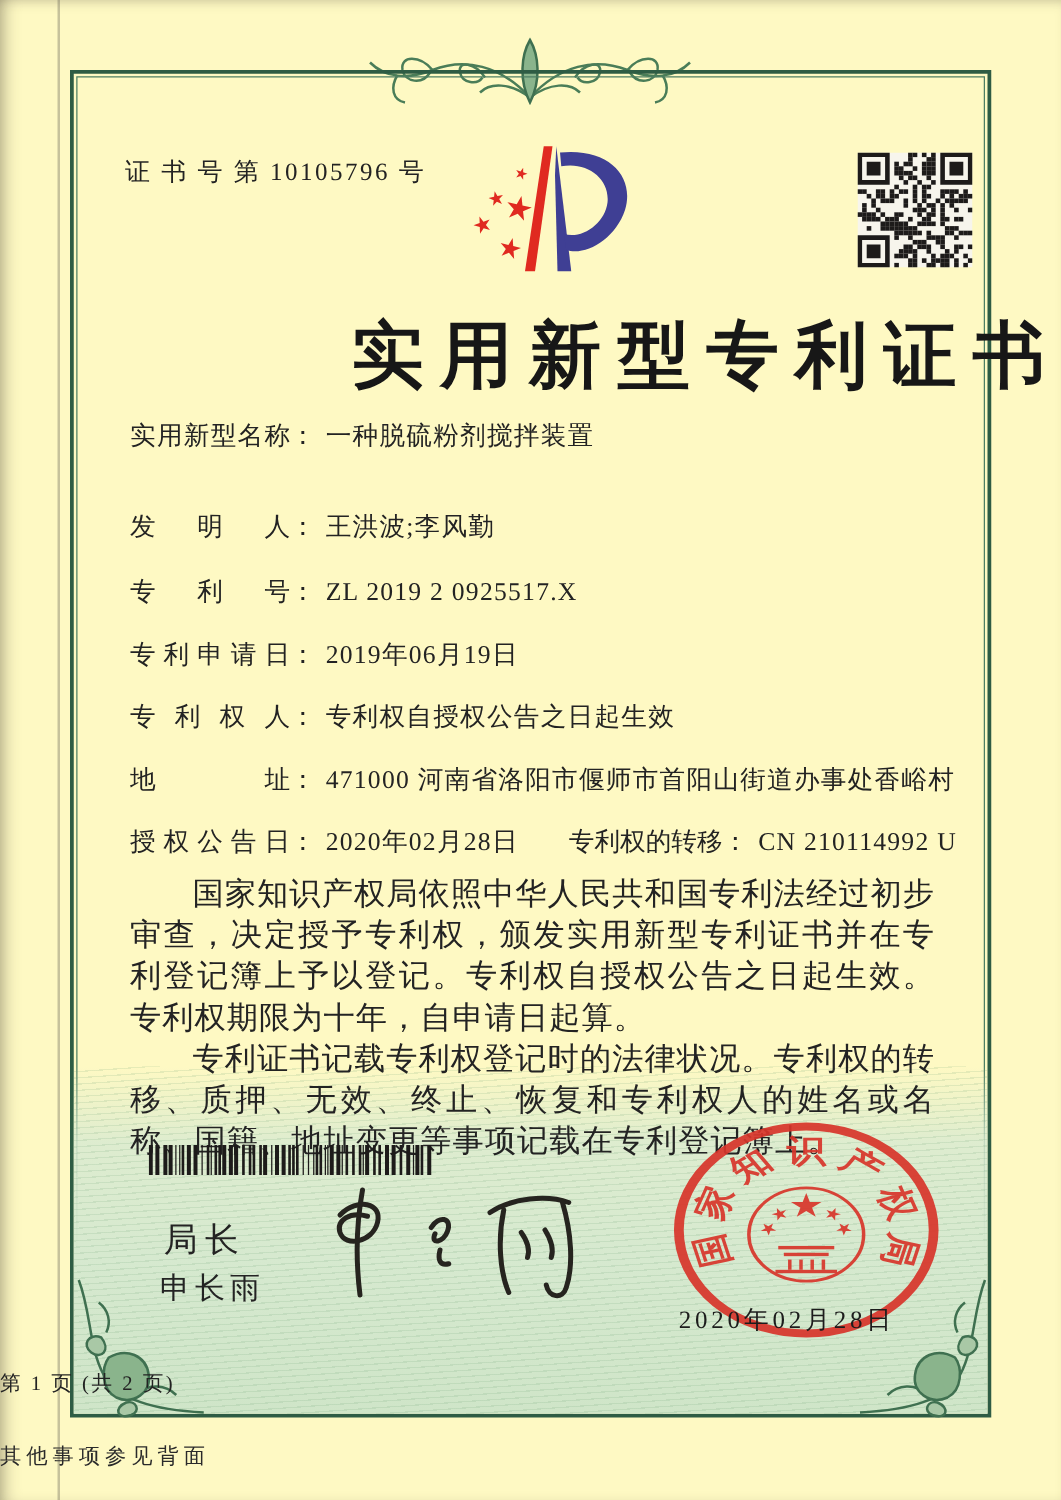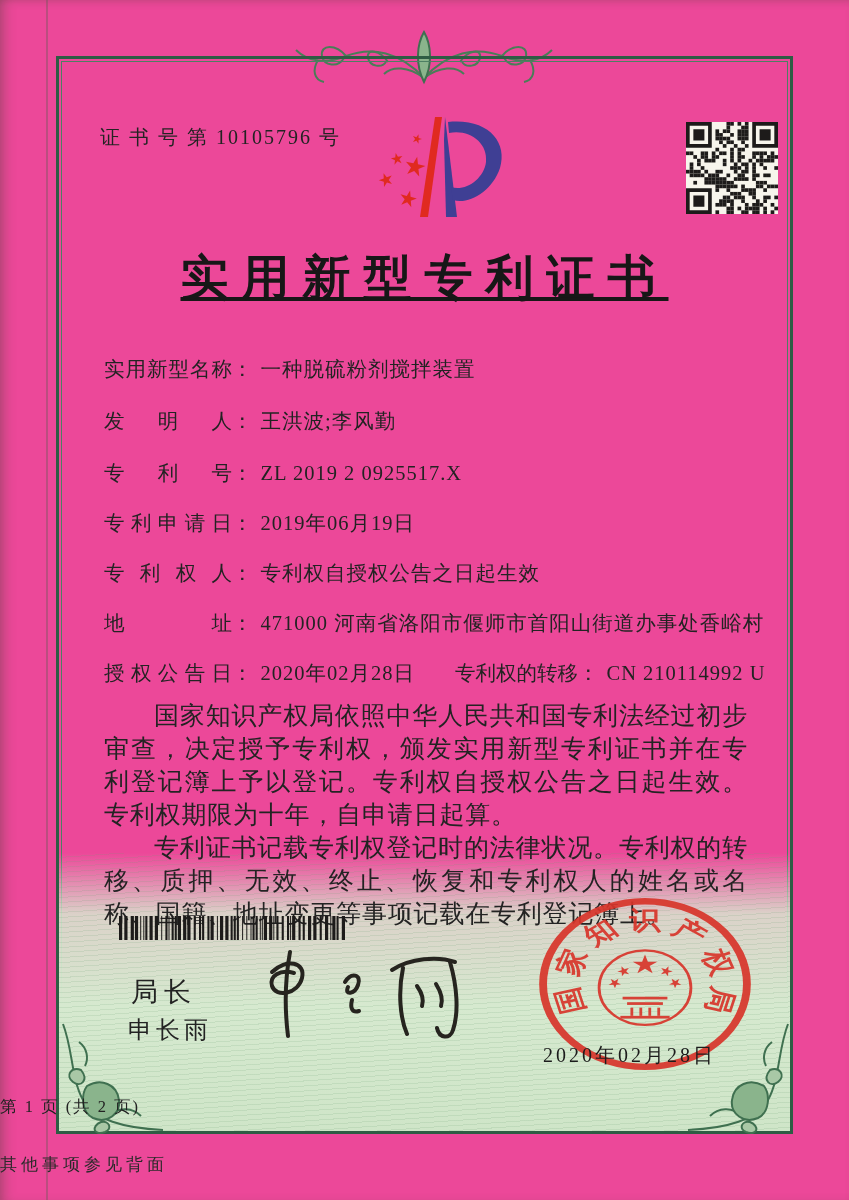--- a/index.html
+++ b/index.html
@@ -1,35 +1,35 @@
 <!DOCTYPE html>
 <html><head>
 <meta charset="utf-8">
 <style>
   html,body{margin:0;padding:0;background:#cfcabb;}
   .page{position:relative;width:849px;height:1200px;margin:0 auto;overflow:hidden;
-        background:#ec4899;
+        background:#fef9c3;
         box-shadow:inset 10px 0 14px -8px rgba(70,65,50,.45), inset 0 6px 10px -6px rgba(70,65,50,.25);
         font-family:"Liberation Serif","DejaVu Serif",serif;color:#232323;}
   .page::before{content:"";position:absolute;left:46px;top:0;width:2px;height:100%;
         background:rgba(95,92,80,.35);}
   
   .frame{position:absolute;left:56px;top:56px;width:731px;height:1072px;
          border:3px solid #2e5c44;}
   .frame-inner{position:absolute;inset:2px;border:1px solid #4d7f63;pointer-events:none;}
   .green-band{position:absolute;left:0;right:0;bottom:0;height:278px;
       background:linear-gradient(180deg, rgba(215,234,209,0) 0%, rgba(216,234,209,.85) 22%, #d6e9cf 55%, #cfe5c8 100%);}
   .green-band::after{content:"";position:absolute;inset:0;
       background:repeating-linear-gradient(176deg, rgba(255,255,255,0) 0 4px, rgba(106,160,115,.16) 4px 5px);}
   
   .cert-no{position:absolute;left:100px;top:124px;font-size:20px;letter-spacing:2px;}
   .logo{position:absolute;left:358px;top:110px;}
   .qr{position:absolute;left:686px;top:122px;width:92px;height:92px;}
-  .title{position:absolute;left:0;top:246px;width:100%;text-align:center;
-         font-size:48px;font-weight:600;letter-spacing:13px;color:#171717;text-decoration:underline;}
+  .title{position:absolute;left:0;top:246px;width:100%;text-align:right;
+         font-size:58px;font-weight:600;letter-spacing:13px;color:#171717;}
   
   .frow{position:absolute;left:104px;font-size:20.5px;white-space:nowrap;}
   .flabel{display:inline-block;width:128px;text-align:justify;text-align-last:justify;vertical-align:bottom;}
   .fcolon{margin-right:8px;}
   .fvalue{letter-spacing:1px;}
   .frow2{position:absolute;left:455px;font-size:20.5px;white-space:nowrap;}
   
   .body-text{position:absolute;left:104px;top:699px;width:644px;font-size:25px;
              line-height:33px;letter-spacing:.8px;text-align:justify;}
   .body-text p{margin:0;text-indent:2em;}
@@ -329,21 +329,21 @@
         <rect x="77.28" y="88.32" width="3.68" height="3.68"></rect>
         <rect x="84.64" y="88.32" width="3.68" height="3.68"></rect>
         <path d="M0,0h25.76v25.76h-25.76Z M3.68,3.68v18.400000000000002h18.400000000000002v-18.400000000000002Z M7.36,7.36h11.040000000000001v11.040000000000001h-11.040000000000001Z" fill-rule="evenodd"></path>
         <path d="M66.24000000000001,0h25.76v25.76h-25.76Z M69.92000000000002,3.68v18.400000000000002h18.400000000000002v-18.400000000000002Z M73.60000000000001,7.36h11.040000000000001v11.040000000000001h-11.040000000000001Z" fill-rule="evenodd"></path>
         <path d="M0,66.24000000000001h25.76v25.76h-25.76Z M3.68,69.92000000000002v18.400000000000002h18.400000000000002v-18.400000000000002Z M7.36,73.60000000000001h11.040000000000001v11.040000000000001h-11.040000000000001Z" fill-rule="evenodd"></path>
       </g>
   </svg>
 
   <div class="title">实用新型专利证书</div>
 
-  <div class="frow" style="top:355px">
+  <div class="frow" style="top:334px">
     <span class="flabel">实用新型名称</span><span class="fcolon">：</span><span class="fvalue">一种脱硫粉剂搅拌装置</span>
   </div>
   <div class="frow" style="top:407px">
     <span class="flabel">发明人</span><span class="fcolon">：</span><span class="fvalue">王洪波;李风勤</span>
   </div>
   <div class="frow" style="top:459px">
     <span class="flabel">专利号</span><span class="fcolon">：</span><span class="fvalue">ZL 2019 2 0925517.X</span>
   </div>
   <div class="frow" style="top:509px">
     <span class="flabel">专利申请日</span><span class="fcolon">：</span><span class="fvalue">2019年06月19日</span>

